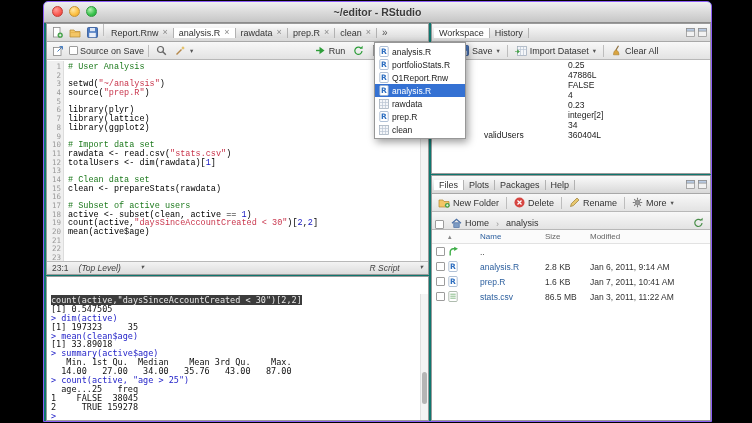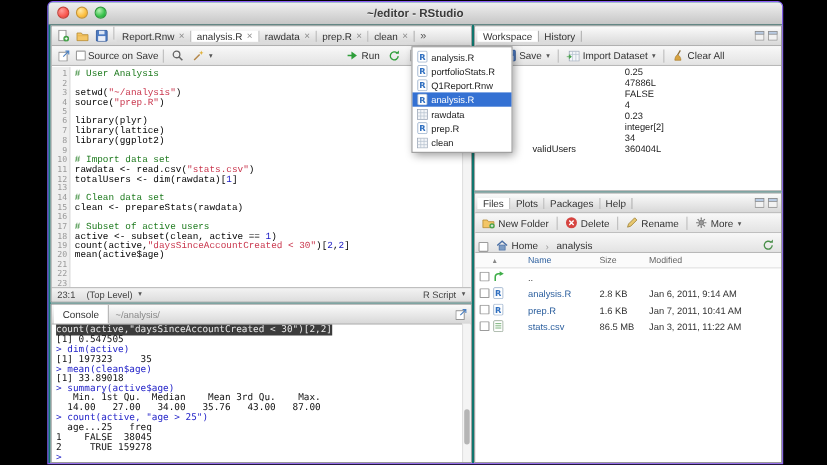--- a/index.html
+++ b/index.html
@@ -47,21 +47,21 @@
   .codearea{flex:1;padding:2px 0 0 4px;font-family:Liberation Mono, monospace;font-size:8.5px;line-height:8.7px;white-space:pre;overflow:hidden;}
   .cl{height:8.7px;}
   .com{color:#1d7a1d;}
   .str{color:#c9364d;}
   .num{color:#1616c2;}
   .vsb{position:absolute;right:0;top:37px;bottom:13px;width:7px;background:#f4f4f4;border-left:1px solid #e0e0e0;}
   .vsb .thumb{position:absolute;left:1px;width:5px;background:#b5b5b5;border-radius:3px;}
   .cvsb{top:17px;bottom:0;}
   
   .statusbar{position:absolute;left:0;right:0;bottom:0;height:13px;background:linear-gradient(#f3f3f3,#dddddd);border-top:1px solid #b8b8b8;display:flex;align-items:center;font-size:8.5px;color:#444;padding:0 5px;gap:10px;box-sizing:border-box;}
-  .scope,.doctype{display:inline-flex;align-items:flex-start;gap:4px;}
+  .scope,.doctype{display:inline-flex;align-items:flex-start;gap:19px;font-style:italic;}
   
   .console-content{position:absolute;left:0;right:8px;top:17px;bottom:0;padding:2px 0 0 4px;font-family:"DejaVu Sans Mono",monospace;font-size:8.5px;line-height:8.9px;white-space:pre;overflow:hidden;color:#111;}
   .ln{height:8.9px;}
   .ln.input span{color:#2323c8;}
   .ln.selected span{background:#3c3c3c;color:#e9e9e9;}
   
   .ws-content{position:absolute;left:0;right:0;top:36px;bottom:0;overflow:hidden;background:#fff;}
   .wrow{height:10px;display:flex;align-items:center;font-size:8.5px;color:#222;}
   .wname{width:88px;padding-left:4px;white-space:nowrap;overflow:hidden;box-sizing:border-box;margin-left:48px;}
   .wval{flex:1;white-space:nowrap;}
@@ -249,33 +249,20 @@
           </span>
         <span class="spacer"></span>
         <span class="doctype">
             <span>R Script</span>
             <span class="dd">▾</span>
           </span>
       </div>
     </div>
 
     <div class="pane console-pane">
-      <div class="strip">
-        <div class="ctab">Console</div>
-        <span class="cpath">~/analysis/</span>
-        <span class="spacer"></span>
-        <span class="tbtn">
-            <span class="ic">
-              <svg width="11" height="11" viewBox="0 0 11 11">
-                <rect x="0.5" y="2.5" width="7.5" height="8" fill="#fff" stroke="#888" stroke-width="0.8"></rect>
-                <path d="M4.5 6.5L9.5 1.5M6.5 1.5h3v3" stroke="#4a7fc1" stroke-width="1" fill="none"></path>
-              </svg>
-            </span>
-          </span>
-      </div>
       <div class="console-content" id="console-lines"><div class="ln selected"><span>count(active,"daysSinceAccountCreated &lt; 30")[2,2]</span></div><div class="ln output"><span>[1] 0.547505</span></div><div class="ln input"><span>&gt; dim(active)</span></div><div class="ln output"><span>[1] 197323     35</span></div><div class="ln input"><span>&gt; mean(clean$age)</span></div><div class="ln output"><span>[1] 33.89018</span></div><div class="ln input"><span>&gt; summary(active$age)</span></div><div class="ln output"><span>   Min. 1st Qu.  Median    Mean 3rd Qu.    Max.</span></div><div class="ln output"><span>  14.00   27.00   34.00   35.76   43.00   87.00</span></div><div class="ln input"><span>&gt; count(active, "age &gt; 25")</span></div><div class="ln output"><span>  age...25   freq</span></div><div class="ln output"><span>1    FALSE  38045</span></div><div class="ln output"><span>2     TRUE 159278</span></div><div class="ln input"><span>&gt;</span></div></div>
       <div class="vsb cvsb">
           <div class="thumb" style="top:62%;height:32px;"></div>
         </div>
     </div>
 
     <div class="pane ws-pane">
       <div class="strip">
         <div class="tabwrap" id="ws-tabs">
             <div class="rtab active">Workspace</div>

